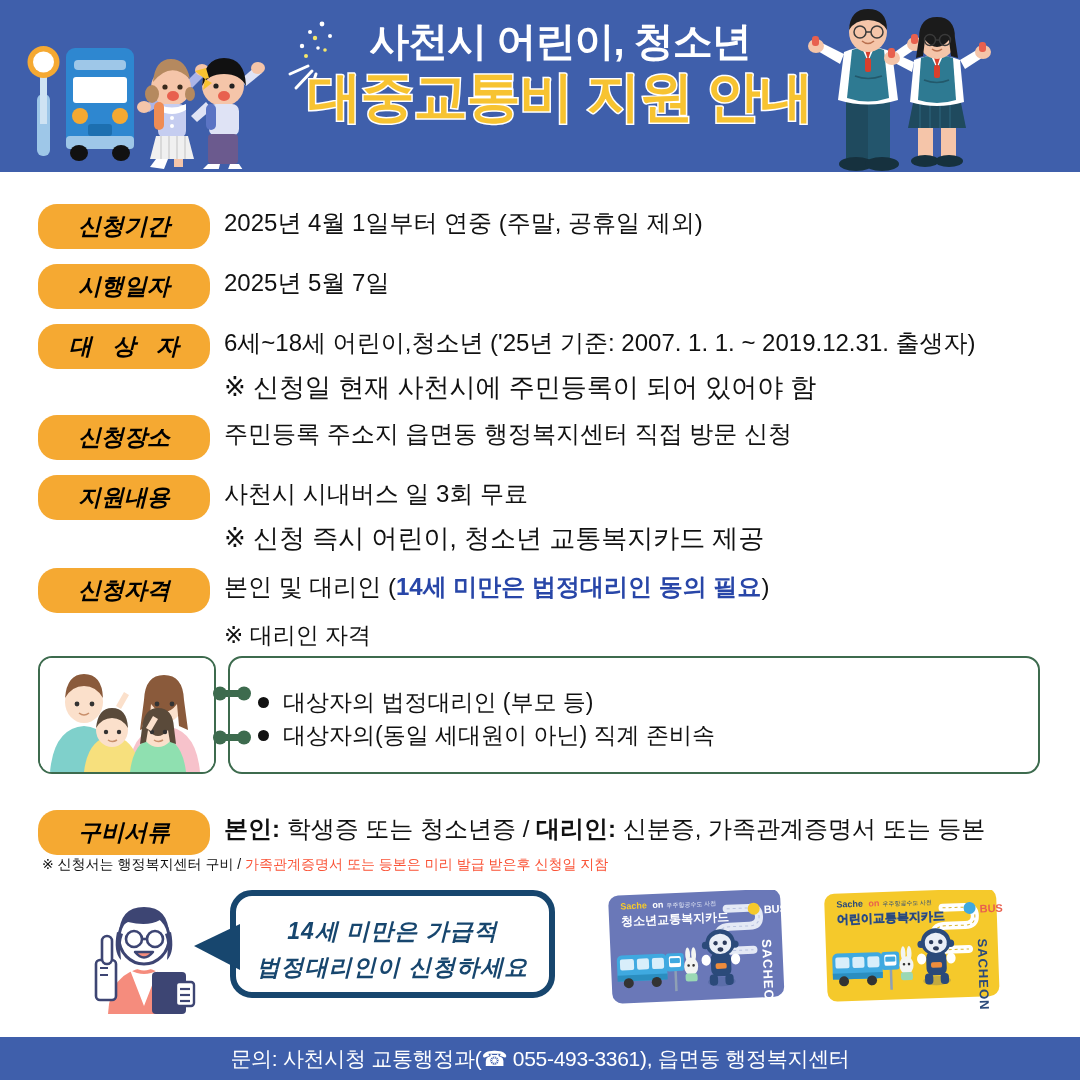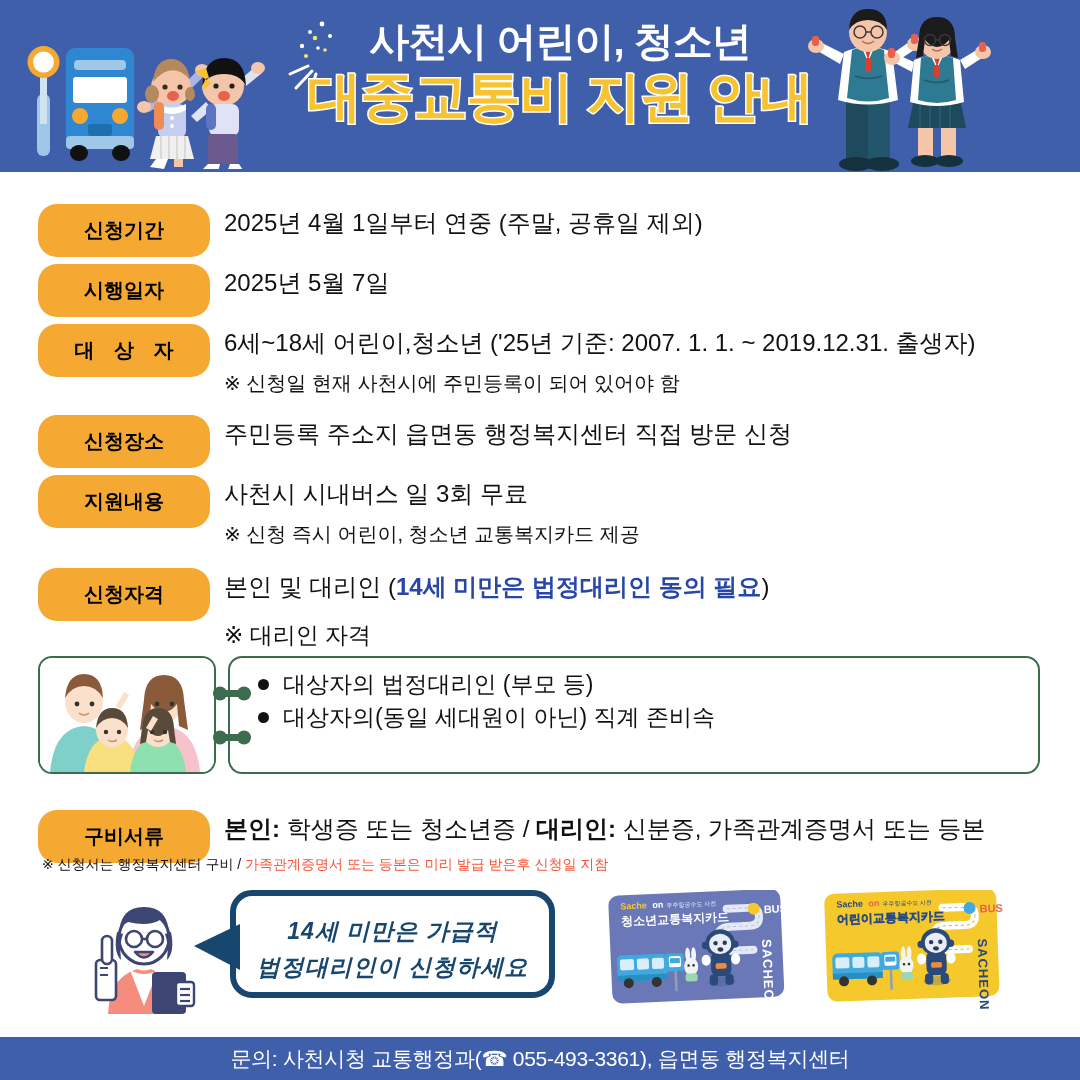--- a/index.html
+++ b/index.html
@@ -73,45 +73,46 @@
 
   .row {
     position: absolute;
     left: 0;
     width: 1080px;
   }
   .pill {
     position: absolute;
     left: 38px;
     width: 172px;
-    height: 53px;
+    height: 45px;
     border-radius: 19px;
     background: #f5a932;
     color: #000000;
-    font-size: 20px;
+    font-size: 23px;
     font-weight: bold;
     display: flex;
     align-items: center;
     justify-content: center;
     box-sizing: border-box;
+    font-style: italic;
   }
   .pill.spaced { letter-spacing: 7px; text-indent: 7px; }
 
   .rowtext {
     position: absolute;
     left: 224px;
     font-size: 24px;
     color: #111111;
     white-space: nowrap;
     line-height: 1.0;
   }
   .subtext {
     position: absolute;
     left: 224px;
-    font-size: 20px;
+    font-size: 26px;
     color: #111111;
     white-space: nowrap;
   }
   .blue-em { color: #2846a8; font-weight: bold; margin-top: 12px; }
   .bold { font-weight: bold; }
   .red-em { color: #fa5336; }
 
   
   .proxy-note {
     position: absolute;
@@ -135,21 +136,21 @@
   .proxy-list-box {
     position: absolute;
     left: 228px;
     top: 484px;
     width: 812px;
     height: 118px;
     border: 2px solid #3d6b4e;
     border-radius: 14px;
     background: #ffffff;
     box-sizing: border-box;
-    padding: 10px 0 0 28px;
+    padding: 28px 0 0 28px;
   }
   .connectors {
     position: absolute;
     left: 212px;
     top: 510px;
     z-index: 5;
   }
   .bullet-line {
     font-size: 23px;
     color: #111111;

